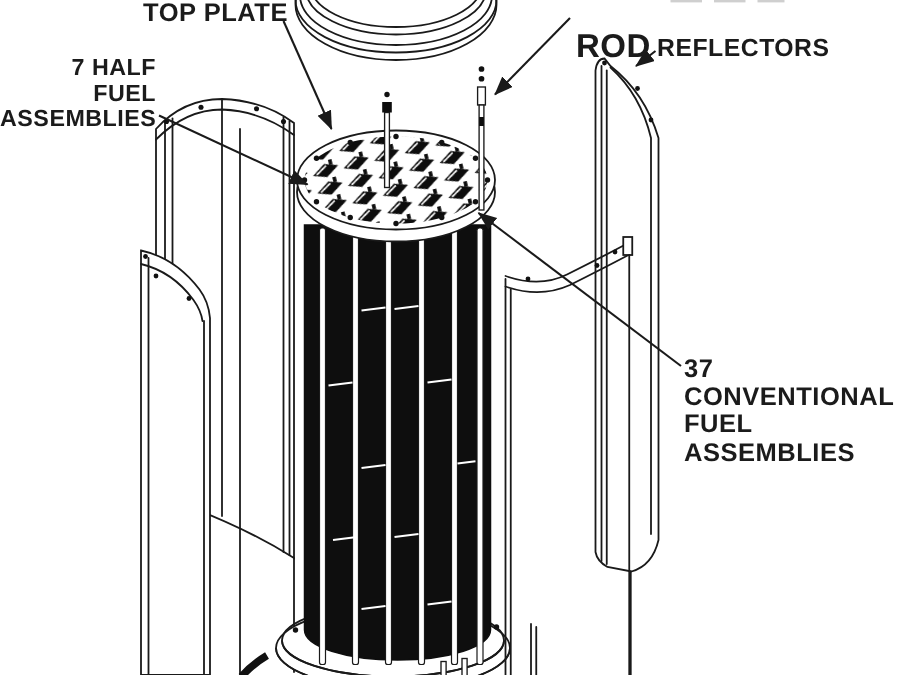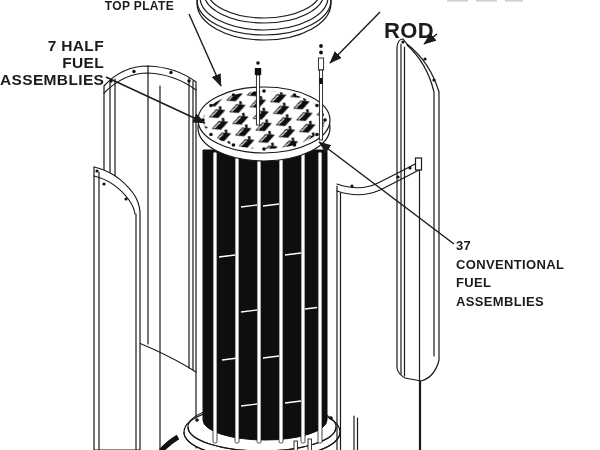--- a/index.html
+++ b/index.html
@@ -2,25 +2,25 @@
 <html><head>
 <meta charset="utf-8">
 <style>
   html,body{margin:0;padding:0;background:#fff}
   .stage{position:relative;width:600px;height:450px;background:#fff;overflow:hidden;
          font-family:"Liberation Sans",sans-serif}
   .stage svg{position:absolute;left:0;top:0}
   .lbl{position:absolute;font-weight:700;color:#1b1b1b;white-space:pre-line;
        letter-spacing:.35px;line-height:1.05;z-index:5}
   .lbl.right{text-align:right}
-  #lbl-top-plate{left:26px;top:0;width:148px;font-size:12px}
+  #lbl-top-plate{left:44px;top:0;width:148px;font-size:17px}
   #lbl-rod{left:384px;top:19px;font-size:22px}
   #lbl-reflectors{left:438px;top:24px;font-size:16.5px}
   #lbl-half-fuel{left:0;top:37px;width:104px;font-size:15.5px;line-height:17px}
-  #lbl-conv-fuel{left:456px;top:237px;font-size:13px;line-height:18.5px}
+  #lbl-conv-fuel{left:456px;top:237px;font-size:17px;line-height:18.5px}
 </style>
 </head>
 <body>
 
 <div class="stage">
 
   <svg width="600" height="450" viewBox="0 0 600 450">
     <defs>
       <marker id="arw" markerWidth="10" markerHeight="8" refX="8.5" refY="3.5" orient="auto">
         <path d="M0,0 L9,3.5 L0,7 Z" fill="#1a1a1a"></path>
@@ -187,20 +187,21 @@
       <line x1="189" y1="14" x2="221" y2="86" marker-end="url(#arw)"></line>
       <line x1="380" y1="12" x2="330" y2="63" marker-end="url(#arw)"></line>
       <line x1="437" y1="34" x2="424" y2="44" marker-end="url(#arw)"></line>
       <line x1="106" y1="77" x2="205" y2="123" marker-end="url(#arw)"></line>
       <line x1="454" y1="244" x2="319" y2="142" marker-end="url(#arw)"></line>
     </g>
   </svg>
 
   <div id="lbl-top-plate" class="lbl right">TOP PLATE</div>
   <div id="lbl-rod" class="lbl">ROD</div>
+  <div id="lbl-reflectors" class="lbl">REFLECTORS</div>
   <div id="lbl-half-fuel" class="lbl right">7 HALF
 FUEL
 ASSEMBLIES</div>
   <div id="lbl-conv-fuel" class="lbl">37
 CONVENTIONAL
 FUEL
 ASSEMBLIES</div>
 </div>
 
 </body></html>

